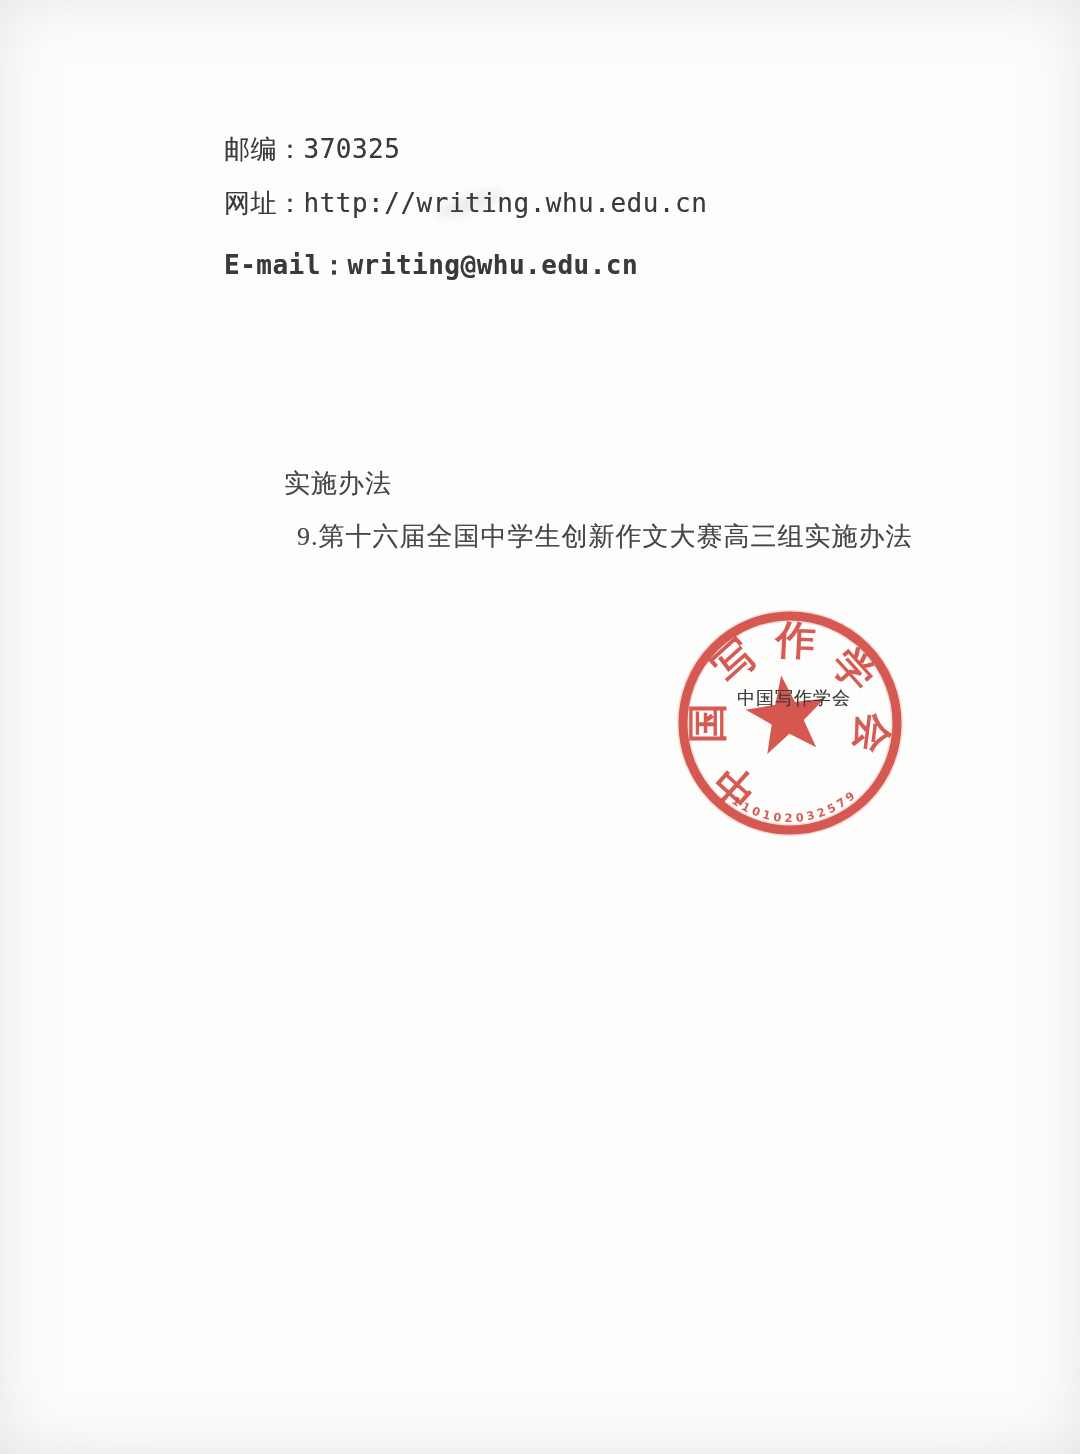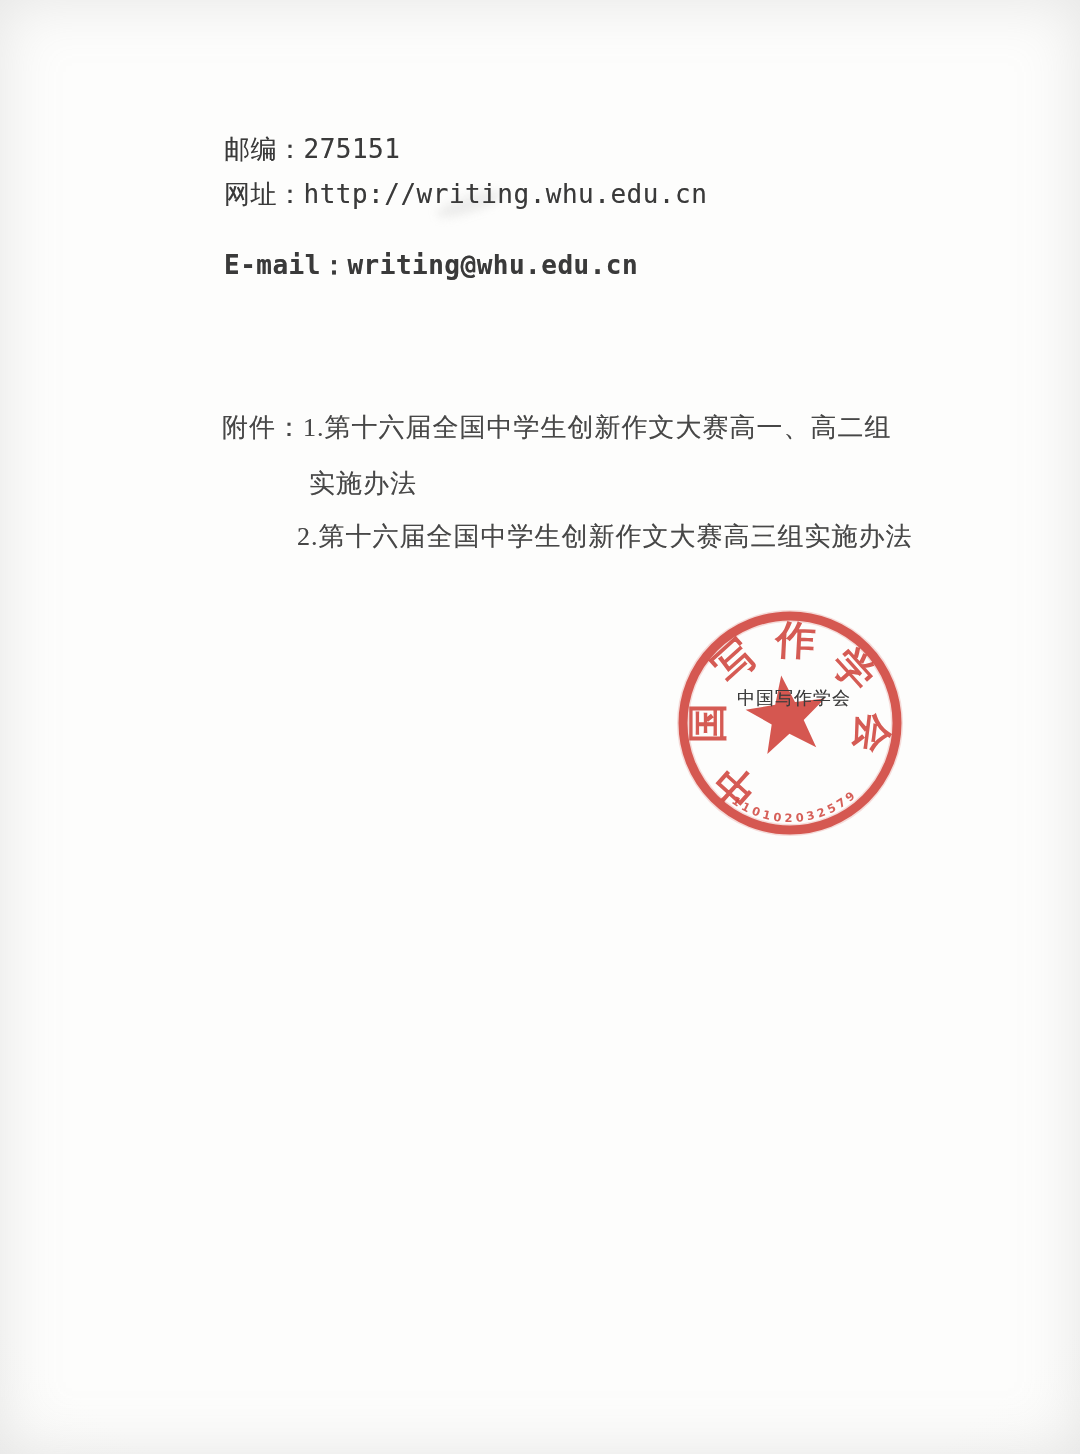--- a/index.html
+++ b/index.html
@@ -23,30 +23,30 @@
     filter:blur(5px);transform:rotate(-18deg);
   }
   
   .contact-line{
     position:absolute;left:224px;
     font-family:"DejaVu Sans Mono","Liberation Mono",monospace;
     font-size:26px;letter-spacing:.5px;color:#3a3a3a;
     white-space:nowrap;text-shadow:0 0 .6px rgba(60,60,60,.45);
   }
   .contact-line.l1{top:132px;}
-  .contact-line.l2{top:177px;text-align:right;}
+  .contact-line.l2{top:186px;text-align:right;}
   .contact-line.l3{top:248px;font-weight:bold;}
   
   .attach-line{
     position:absolute;
     font-size:26px;letter-spacing:1px;color:#474747;
     white-space:nowrap;text-shadow:0 0 .6px rgba(70,70,70,.4);
   }
   .attach-line.a1{left:222px;top:410px;}
-  .attach-line.a2{left:309px;top:466px;text-align:right;}
+  .attach-line.a2{left:284px;top:466px;text-align:right;}
   .attach-line.a3{left:297px;top:519px;}
   
   .seal-svg{position:absolute;left:665px;top:598px;width:250px;height:250px;}
   .seal-ring{fill:none;stroke:var(--seal-red);stroke-width:9;opacity:.88;}
   .seal-ring-soft{fill:none;stroke:var(--seal-red);stroke-width:12;opacity:.18;}
   .seal-char{
     fill:var(--seal-red);opacity:.88;
     font-family:"Liberation Serif","DejaVu Serif",serif;
     font-weight:bold;font-size:40px;
     text-anchor:middle;dominant-baseline:central;
@@ -67,29 +67,26 @@
   .sign-date{left:788px;top:742px;font-size:27px;letter-spacing:.5px;
     font-family:"DejaVu Sans Mono","Liberation Mono",monospace;}
 </style>
 </head>
 <body>
 
 <div class="page">
 
   <div class="scan-smudge"></div>
 
-  <div class="contact-line l1">邮编：275151</div>
+  <div class="contact-line l1">邮编：370325</div>
   <div class="contact-line l2">网址：http://writing.whu.edu.cn</div>
   <div class="contact-line l3">E-mail：writing@whu.edu.cn</div>
 
-  <div class="attach-line a1">
-    <span>附件：</span><span>1.第十六届全国中学生创新作文大赛高一、高二组</span>
-  </div>
   <div class="attach-line a2">实施办法</div>
-  <div class="attach-line a3">2.第十六届全国中学生创新作文大赛高三组实施办法</div>
+  <div class="attach-line a3">9.第十六届全国中学生创新作文大赛高三组实施办法</div>
 
   <svg class="seal-svg" viewBox="0 0 250 250">
     <circle class="seal-ring-soft" cx="125" cy="125" r="107"></circle>
     <circle class="seal-ring" cx="125" cy="125" r="107"></circle>
 
     <polygon class="seal-star" points="116.2,77.4 130,104 159.8,100.6 138.7,122 151.2,149.2 124.4,135.8 102.3,156.1 106.7,126.4 80.6,111.7 110.2,106.8"></polygon>
 
     <text class="seal-char" transform="translate(69.5,186.7) rotate(222)">中</text>
     <text class="seal-char" transform="translate(42,125) rotate(-90)">国</text>
     <text class="seal-char" transform="translate(69.5,63.3) rotate(-42)">写</text>

